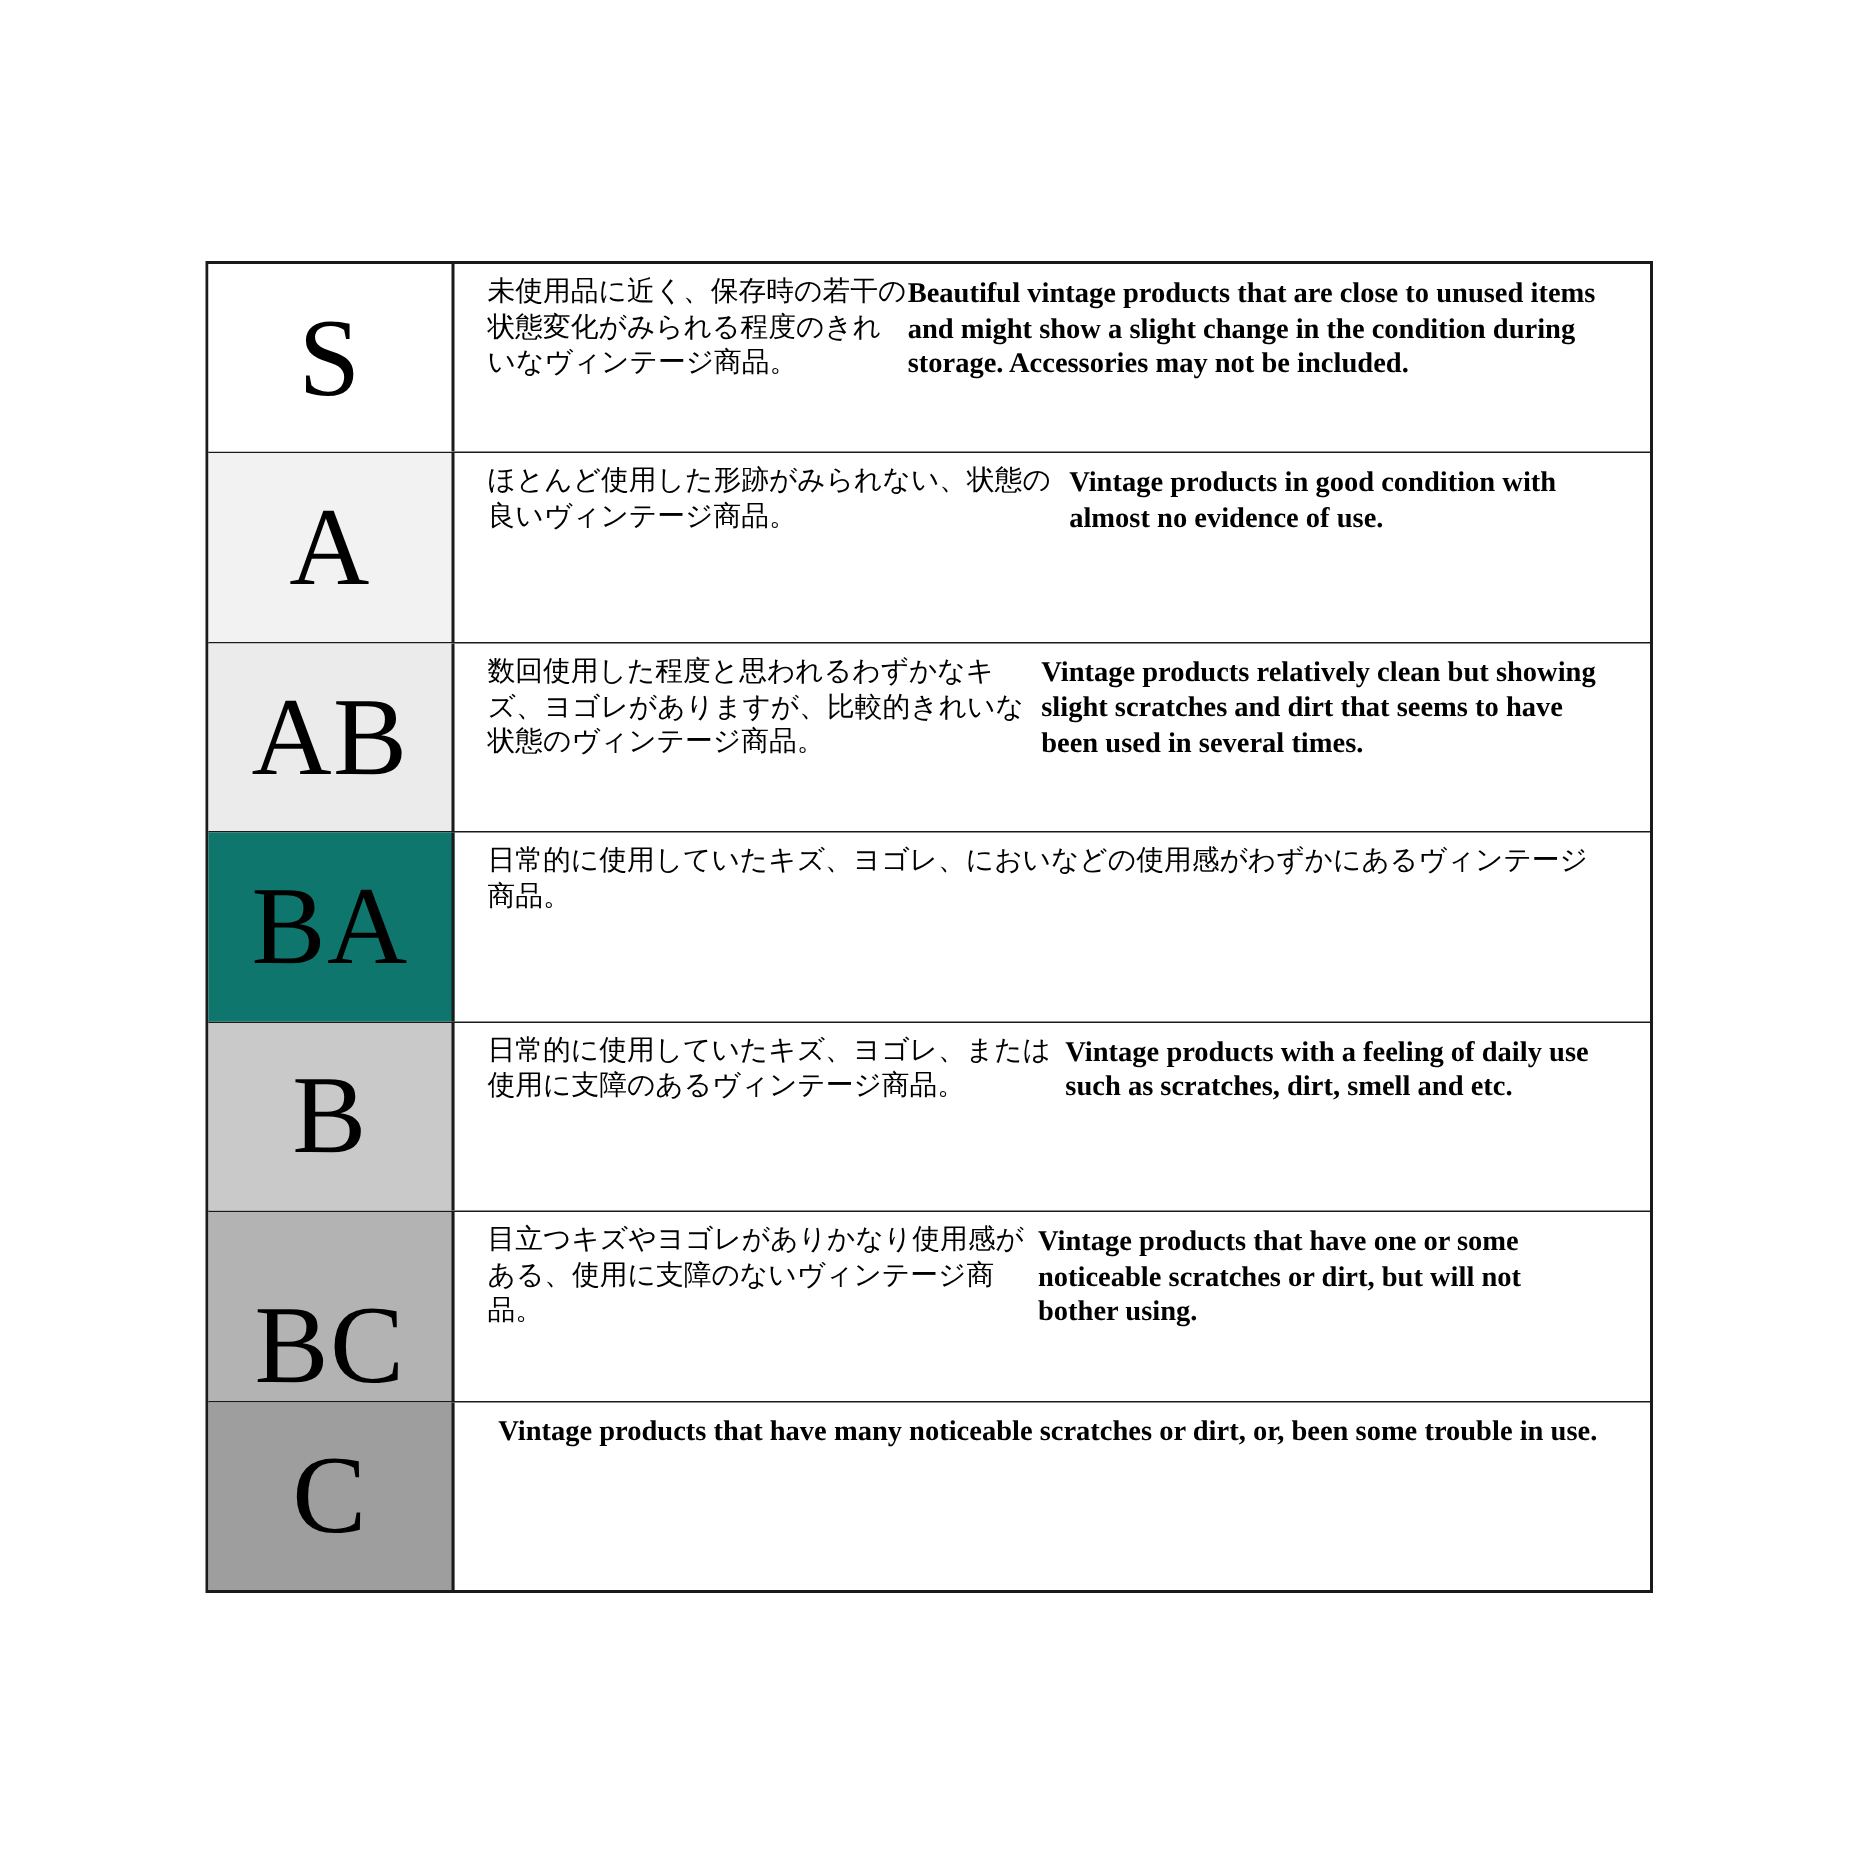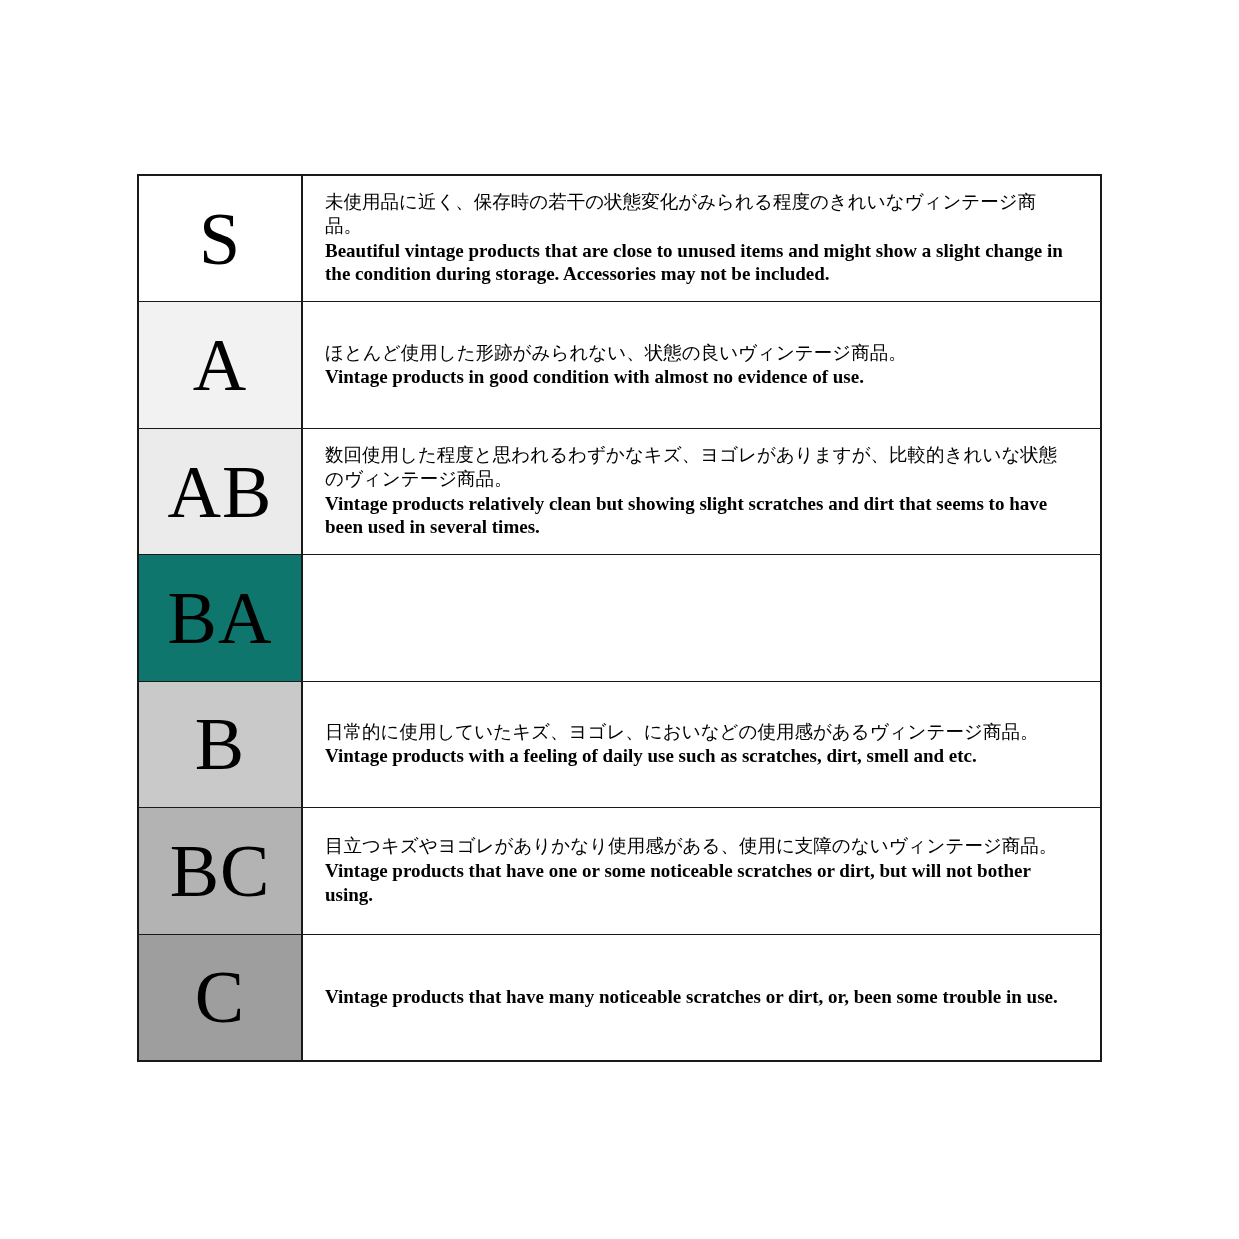--- a/index.html
+++ b/index.html
@@ -46,21 +46,21 @@
   }
   .grade-letter {
     font-size: 74px;
     line-height: 1;
     font-weight: 400;
     letter-spacing: 1px;
   }
   .desc-cell {
     flex: 1 1 auto;
     display: flex;
-    flex-direction: column;
+    flex-direction: row;
     justify-content: center;
     padding: 8px 28px 8px 22px;
     box-sizing: border-box;
   }
   .desc-jp {
     font-size: 18.5px;
     line-height: 1.28;
   }
   .desc-en {
     font-size: 19px;
@@ -101,35 +101,36 @@
       <div class="desc-jp">数回使用した程度と思われるわずかなキズ、ヨゴレがありますが、比較的きれいな状態のヴィンテージ商品。</div>
       <div class="desc-en">Vintage products relatively clean but showing slight scratches and dirt that seems to have been used in several times.</div>
     </div>
   </div>
 
   <div class="grade-row">
     <div class="grade-cell" style="background-color: #0f766e;">
       <span class="grade-letter">BA</span>
     </div>
     <div class="desc-cell">
+      <div class="desc-jp">日常的に使用していたキズ、ヨゴレ、においなどの使用感がわずかにあるヴィンテージ商品。</div>
     </div>
   </div>
 
   <div class="grade-row">
     <div class="grade-cell" style="background-color: rgb(201, 201, 201);">
       <span class="grade-letter">B</span>
     </div>
     <div class="desc-cell">
-      <div class="desc-jp">日常的に使用していたキズ、ヨゴレ、においなどの使用感があるヴィンテージ商品。</div>
+      <div class="desc-jp">日常的に使用していたキズ、ヨゴレ、または使用に支障のあるヴィンテージ商品。</div>
       <div class="desc-en">Vintage products with a feeling of daily use such as scratches, dirt, smell and etc.</div>
     </div>
   </div>
 
   <div class="grade-row">
-    <div class="grade-cell" style="background-color: rgb(179, 179, 179);">
+    <div class="grade-cell" style="background-color: rgb(179, 179, 179); align-items: flex-end;">
       <span class="grade-letter">BC</span>
     </div>
     <div class="desc-cell">
       <div class="desc-jp">目立つキズやヨゴレがありかなり使用感がある、使用に支障のないヴィンテージ商品。</div>
       <div class="desc-en">Vintage products that have one or some noticeable scratches or dirt, but will not bother using.</div>
     </div>
   </div>
 
   <div class="grade-row">
     <div class="grade-cell" style="background-color: rgb(158, 158, 158);">

